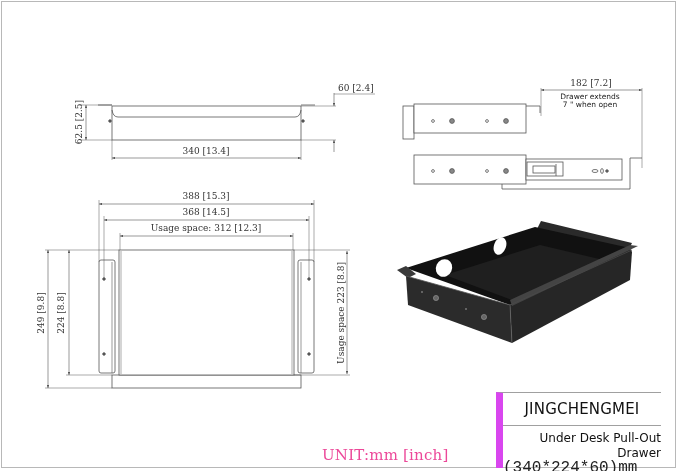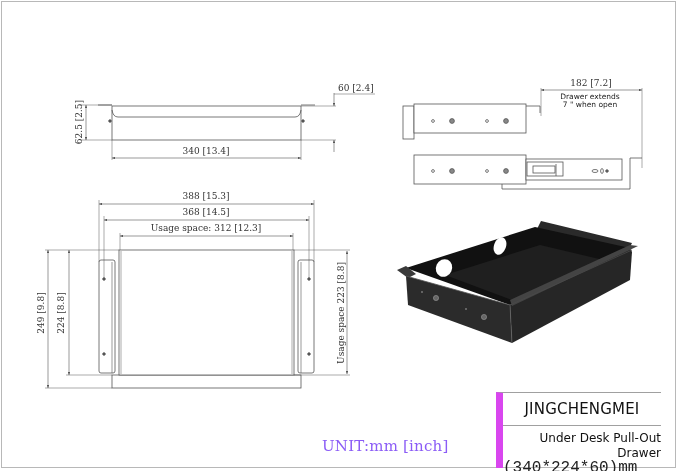--- a/index.html
+++ b/index.html
@@ -5,21 +5,21 @@
   html, body { margin:0; padding:0; background:#fff; }
   body { width:679px; height:471px; position:relative; overflow:hidden; font-family:"DejaVu Serif", serif; }
   .frame { position:absolute; left:1px; top:1px; width:675px; height:467px; border:1px solid #b8b8b8; box-sizing:border-box; }
   svg.drawing { position:absolute; left:0; top:0; }
   .dimtext { font-family:"DejaVu Serif", serif; font-size:9px; fill:#333; }
   .dimtext-sans { font-family:"DejaVu Sans", sans-serif; font-size:7.5px; fill:#222; }
   .titleblock { position:absolute; left:472px; top:392px; width:165px; height:76px; border-left:7px solid #d946ef; border-top:1px solid #a0a0a0; box-sizing:border-box;margin-left:24px; }
   .tb-brand { height:32px; border-bottom:1px solid #a0a0a0; display:flex; align-items:center; justify-content:center; font-family:"DejaVu Sans", sans-serif; font-size:15px; color:#111; letter-spacing:0.2px; }
   .tb-desc { text-align:right; font-family:"DejaVu Sans", sans-serif; font-size:12px; color:#111; padding-top:5px; line-height:15px; }
   .tb-size { font-family:Liberation Mono, monospace; font-size:16px; color:#222; line-height:14px; }
-  .unit { position:absolute; left:322px; top:437px; font-family:"DejaVu Serif", serif; font-size:15px; color:#8b5cf6; letter-spacing:0.2px; }
+  .unit { position:absolute; left:322px; top:446px; font-family:"DejaVu Serif", serif; font-size:15px; color:#ec4899; letter-spacing:0.2px; }
 </style>
 </head>
 <body>
 
 <div class="frame"></div>
 
 <svg class="drawing" width="679" height="471" viewBox="0 0 679 471">
   <defs>
     <marker id="arr" viewBox="0 0 6 6" refX="6" refY="3" markerWidth="5" markerHeight="5" orient="auto-start-reverse">
       <path d="M0,1 L6,3 L0,5 z" fill="#444"></path>

